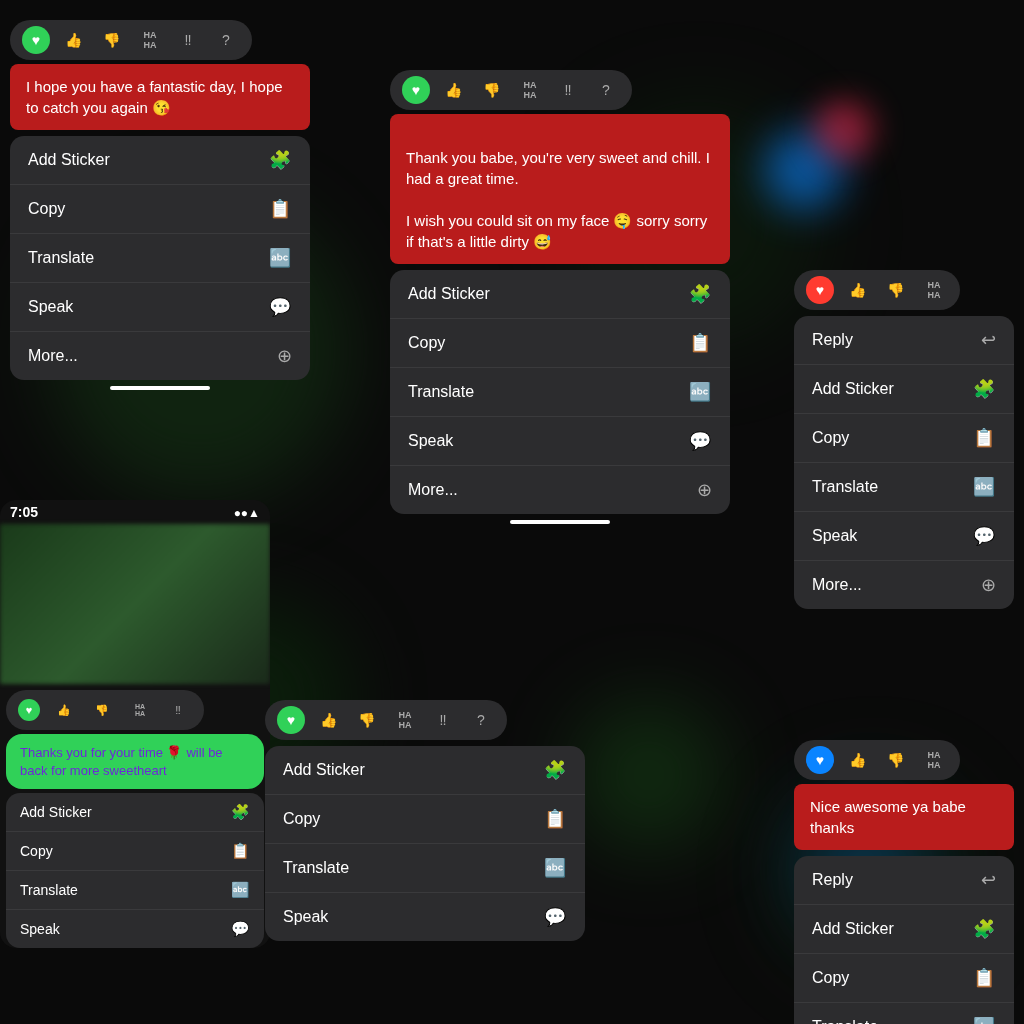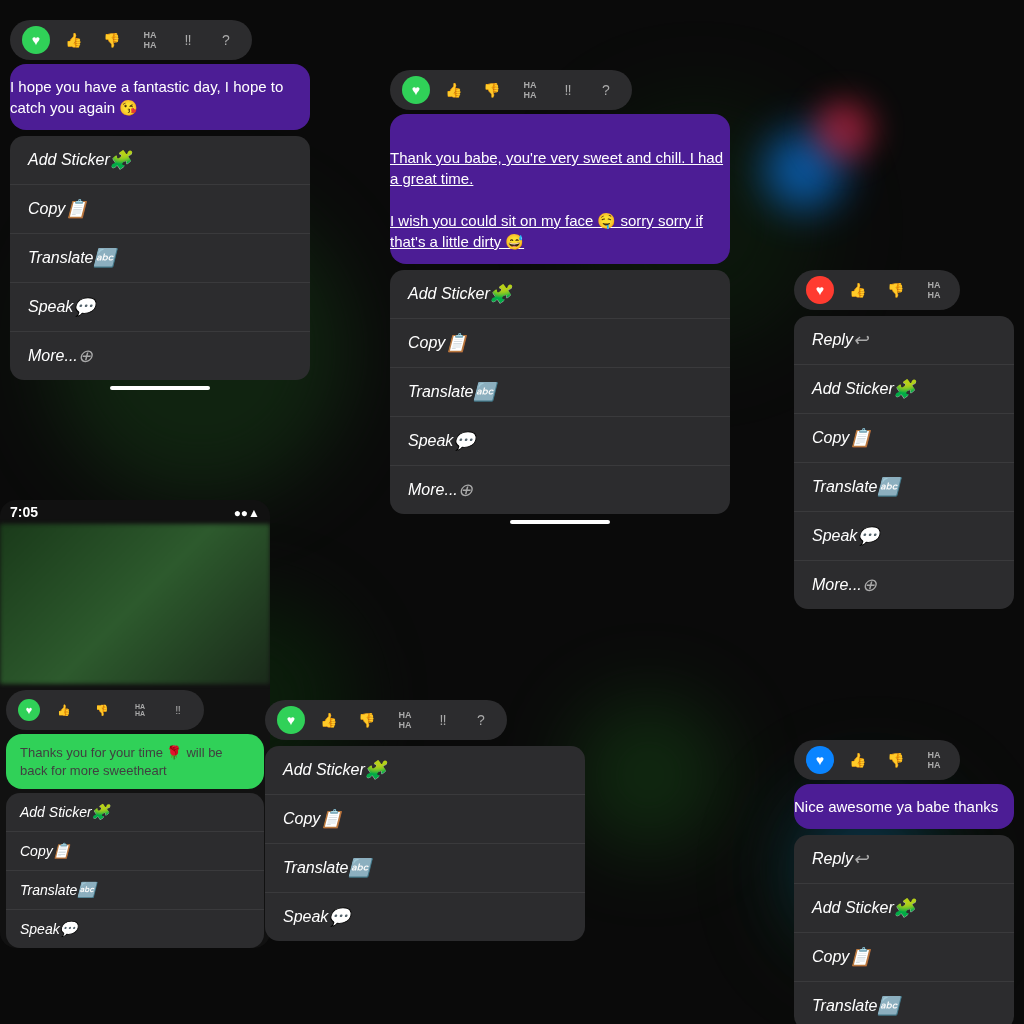--- a/index.html
+++ b/index.html
@@ -39,45 +39,44 @@
       justify-content: center;
       font-size: 14px;
       cursor: pointer;
       color: #aaa;
     }
     .reaction-icon.active-green { background: #30d158; color: white; }
     .reaction-icon.active-red { background: #ff3b30; color: white; }
     .reaction-icon.active-blue { background: #0a84ff; color: white; }
 
     .message-bubble {
-      background: #4c1d95;
-      border-radius: 16px;
-      padding: 12px 0;
+      background: #b91c1c;
+      border-radius: 8px;
+      padding: 12px 16px;
       color: #fff;
       font-size: 15px;
       line-height: 1.4;
       max-width: 100%;
     }
 
     .context-menu {
       background: #2c2c2e;
       border-radius: 14px;
       overflow: hidden;
       min-width: 180px;
     }
     .context-menu-item {
       display: flex;
       align-items: center;
-      justify-content: flex-start;
+      justify-content: space-between;
       padding: 13px 18px;
       color: #fff;
       font-size: 16px;
       border-bottom: 1px solid #3a3a3c;
       cursor: pointer;
-      font-style: italic;
     }
     .context-menu-item:last-child { border-bottom: none; }
     .context-menu-item .menu-icon { color: #aaa; font-size: 18px; }
 
     
     .panel1 {
       position: absolute;
       top: 20px;
       left: 10px;
       width: 300px;
@@ -138,21 +137,21 @@
       height: 4px;
       background: #fff;
       border-radius: 3px;
       margin: 6px auto;
     }
 
     .green-msg-bubble {
       background: #30d158;
       border-radius: 16px;
       padding: 10px 14px;
-      color: #404040;
+      color: #6d28d9;
       font-size: 13px;
       line-height: 1.35;
       max-width: 100%;
     }
   </style>
 </head>
 <body>
 
 <div class="bg-blob" style="width:300px;height:300px;background:#1a4a1a;top:200px;left:50px;"></div>
 <div class="bg-blob" style="width:200px;height:200px;background:#0d3a0d;top:600px;left:150px;"></div>
@@ -202,21 +201,21 @@
 
 <div class="panel2">
   <div class="reaction-bar">
     <div class="reaction-icon active-green">♥</div>
     <div class="reaction-icon">👍</div>
     <div class="reaction-icon">👎</div>
     <div class="reaction-icon" style="font-size:9px;font-weight:700;color:#aaa;">HA<br>HA</div>
     <div class="reaction-icon">‼</div>
     <div class="reaction-icon">?</div>
   </div>
-  <div class="message-bubble" style="white-space:pre-line;text-decoration:underline;">
+  <div class="message-bubble" style="white-space:pre-line;">
     <span>Thank you babe, you're very sweet and chill. I had a great time.
 
 I wish you could sit on my face 🤤 sorry sorry if that's a little dirty 😅</span>
   </div>
   <div class="context-menu" style="margin-top:6px;">
     <div class="context-menu-item">
       <span>Add Sticker</span>
       <span class="menu-icon">🧩</span>
     </div>
     <div class="context-menu-item">

